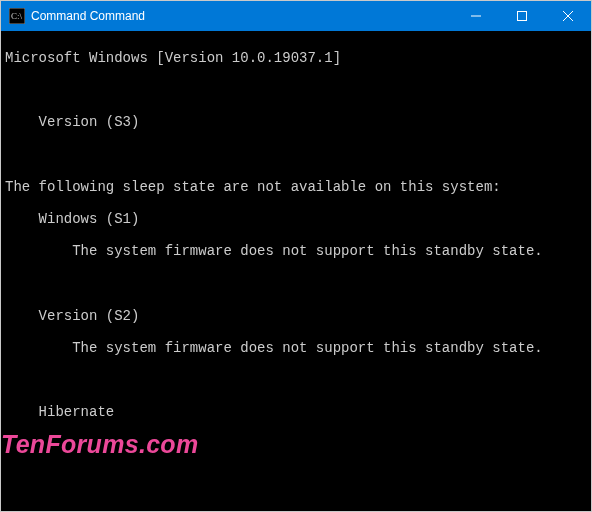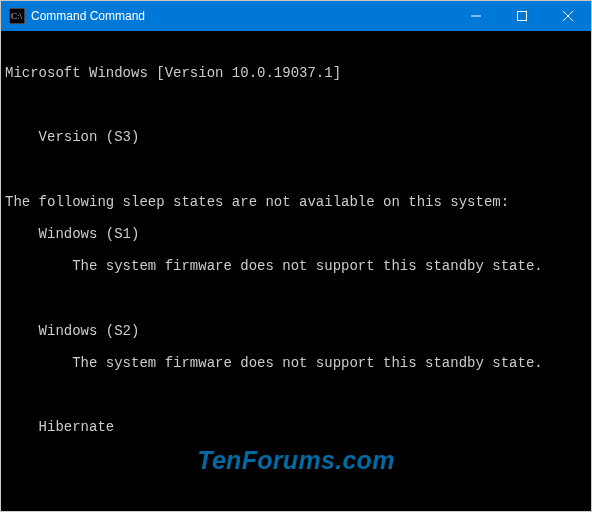--- a/index.html
+++ b/index.html
@@ -47,32 +47,31 @@
     cursor: pointer;
   }
   .winbtn svg { width: 10px; height: 10px; }
   .console {
     flex: 1;
     background: #000;
     color: #cccccc;
     font-family: Consolas, 'Courier New', monospace;
     font-size: 14px;
     line-height: 1.15;
-    padding: 18px 2px 2px 4px;
+    padding: 3px 2px 2px 4px;
     white-space: pre;
     overflow: hidden;
     position: relative;
   }
   .line { white-space: pre; }
   .watermark {
     position: absolute;
     left: 0; right: 0;
-    bottom: 36px;
-    text-align: center;
-    color: #0369a1;
+    bottom: 52px;
+    color: #ec4899;
     font-family: 'Segoe UI', Arial, sans-serif;
     font-weight: 700;
     font-size: 25px;
     letter-spacing: 0.3px;
     font-style: italic;
     pointer-events: none;
   }
 </style>
 </head>
 <body>
@@ -103,25 +102,25 @@
           <line x1="10" y1="0" x2="0" y2="10" stroke="#fff" stroke-width="1"></line>
         </svg>
     </div>
   </div>
 
   <div class="console">
 <div class="line">Microsoft Windows [Version 10.0.19037.1]</div>
 <div class="line"> </div>
 <div class="line">    Version (S3)</div>
 <div class="line"> </div>
-<div class="line">The following sleep states are not available on this system:</div>
+<div class="line">The following sleep state are not available on this system:</div>
 <div class="line">    Windows (S1)</div>
 <div class="line">        The system firmware does not support this standby state.</div>
 <div class="line"> </div>
-<div class="line">    Windows (S2)</div>
+<div class="line">    Version (S2)</div>
 <div class="line">        The system firmware does not support this standby state.</div>
 <div class="line"> </div>
 <div class="line">    Hibernate</div>
 
 
 
 
 
 
 

